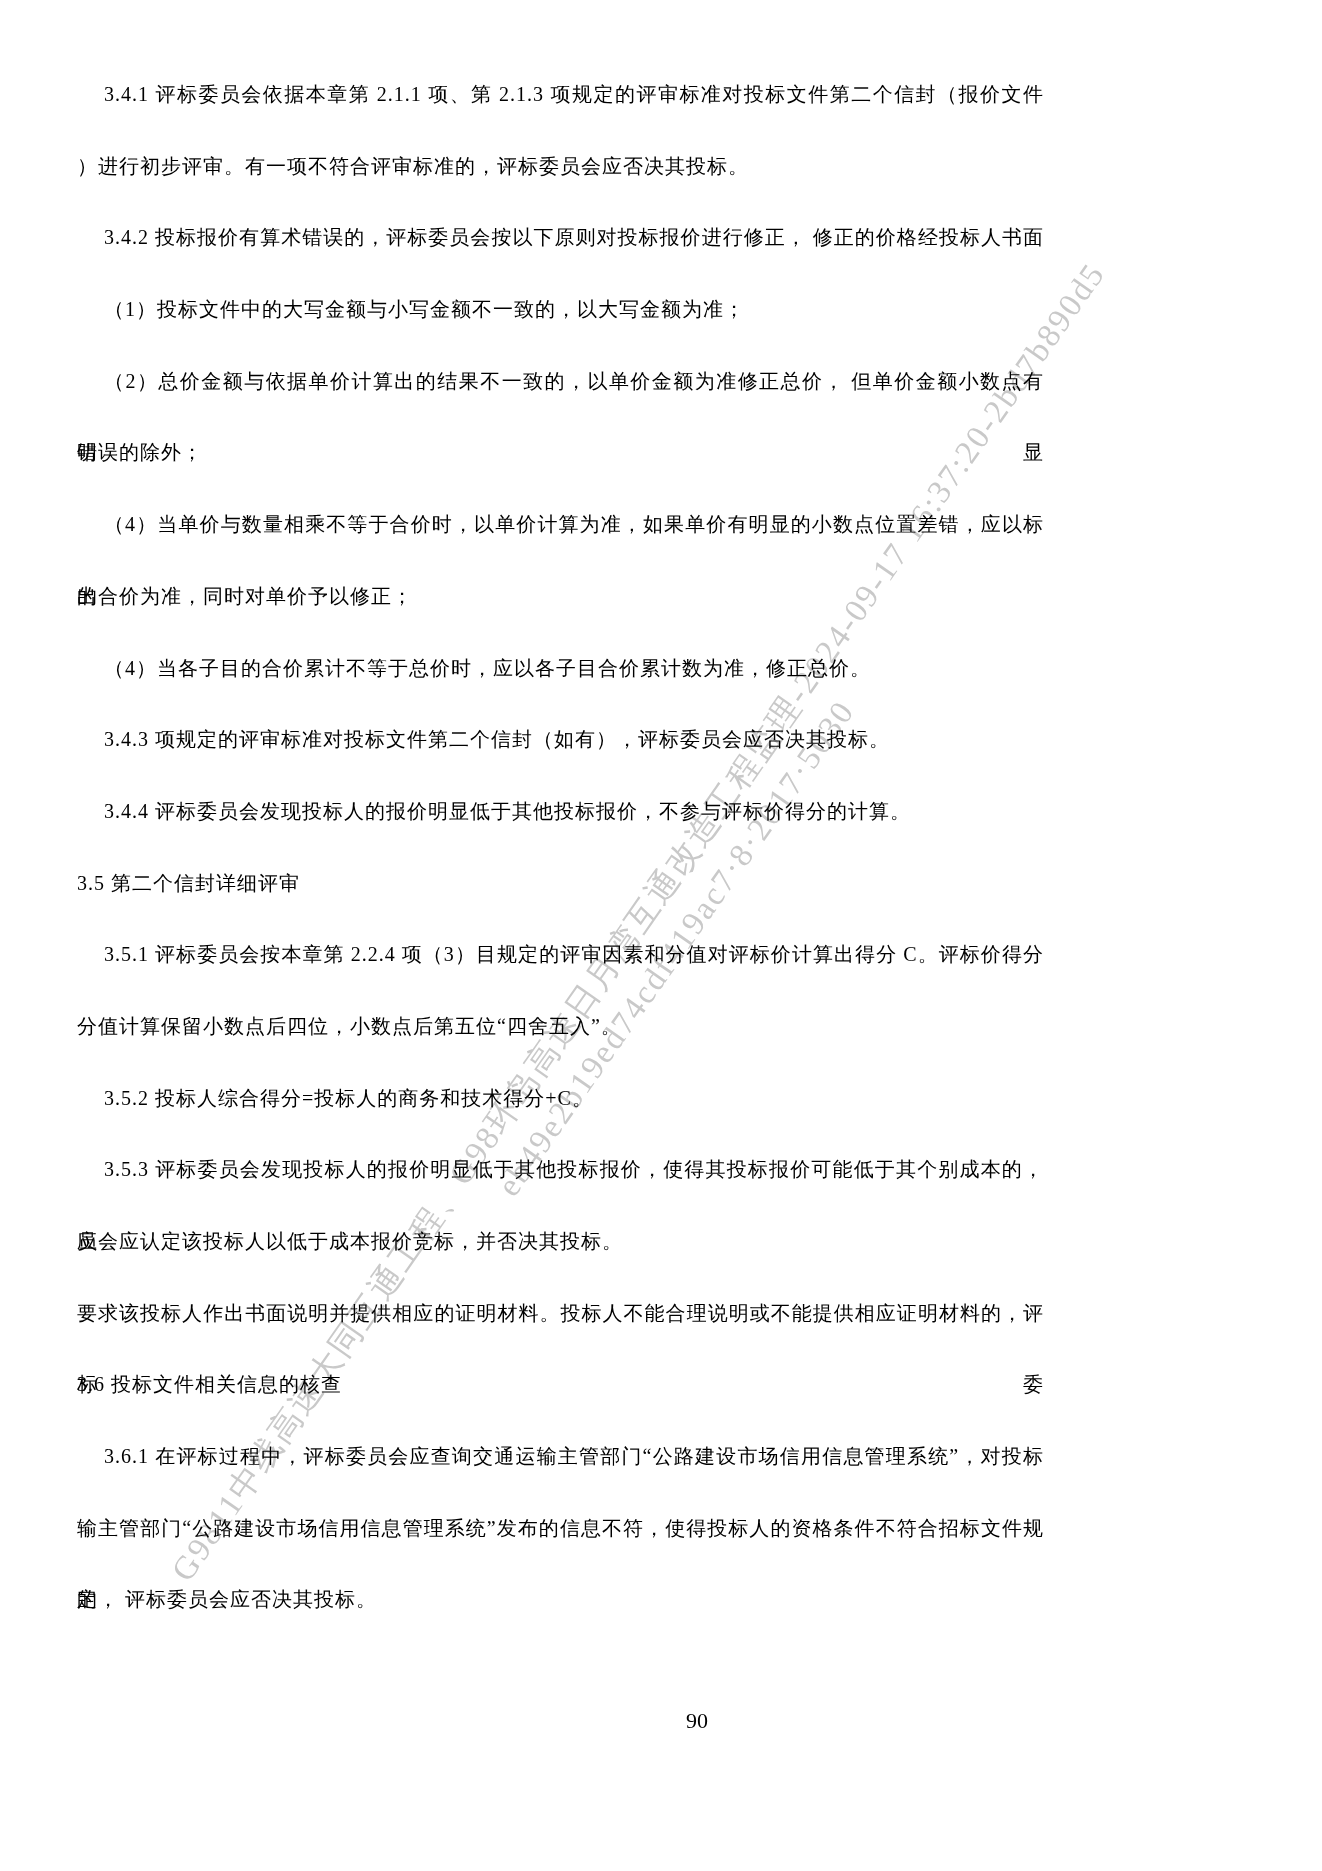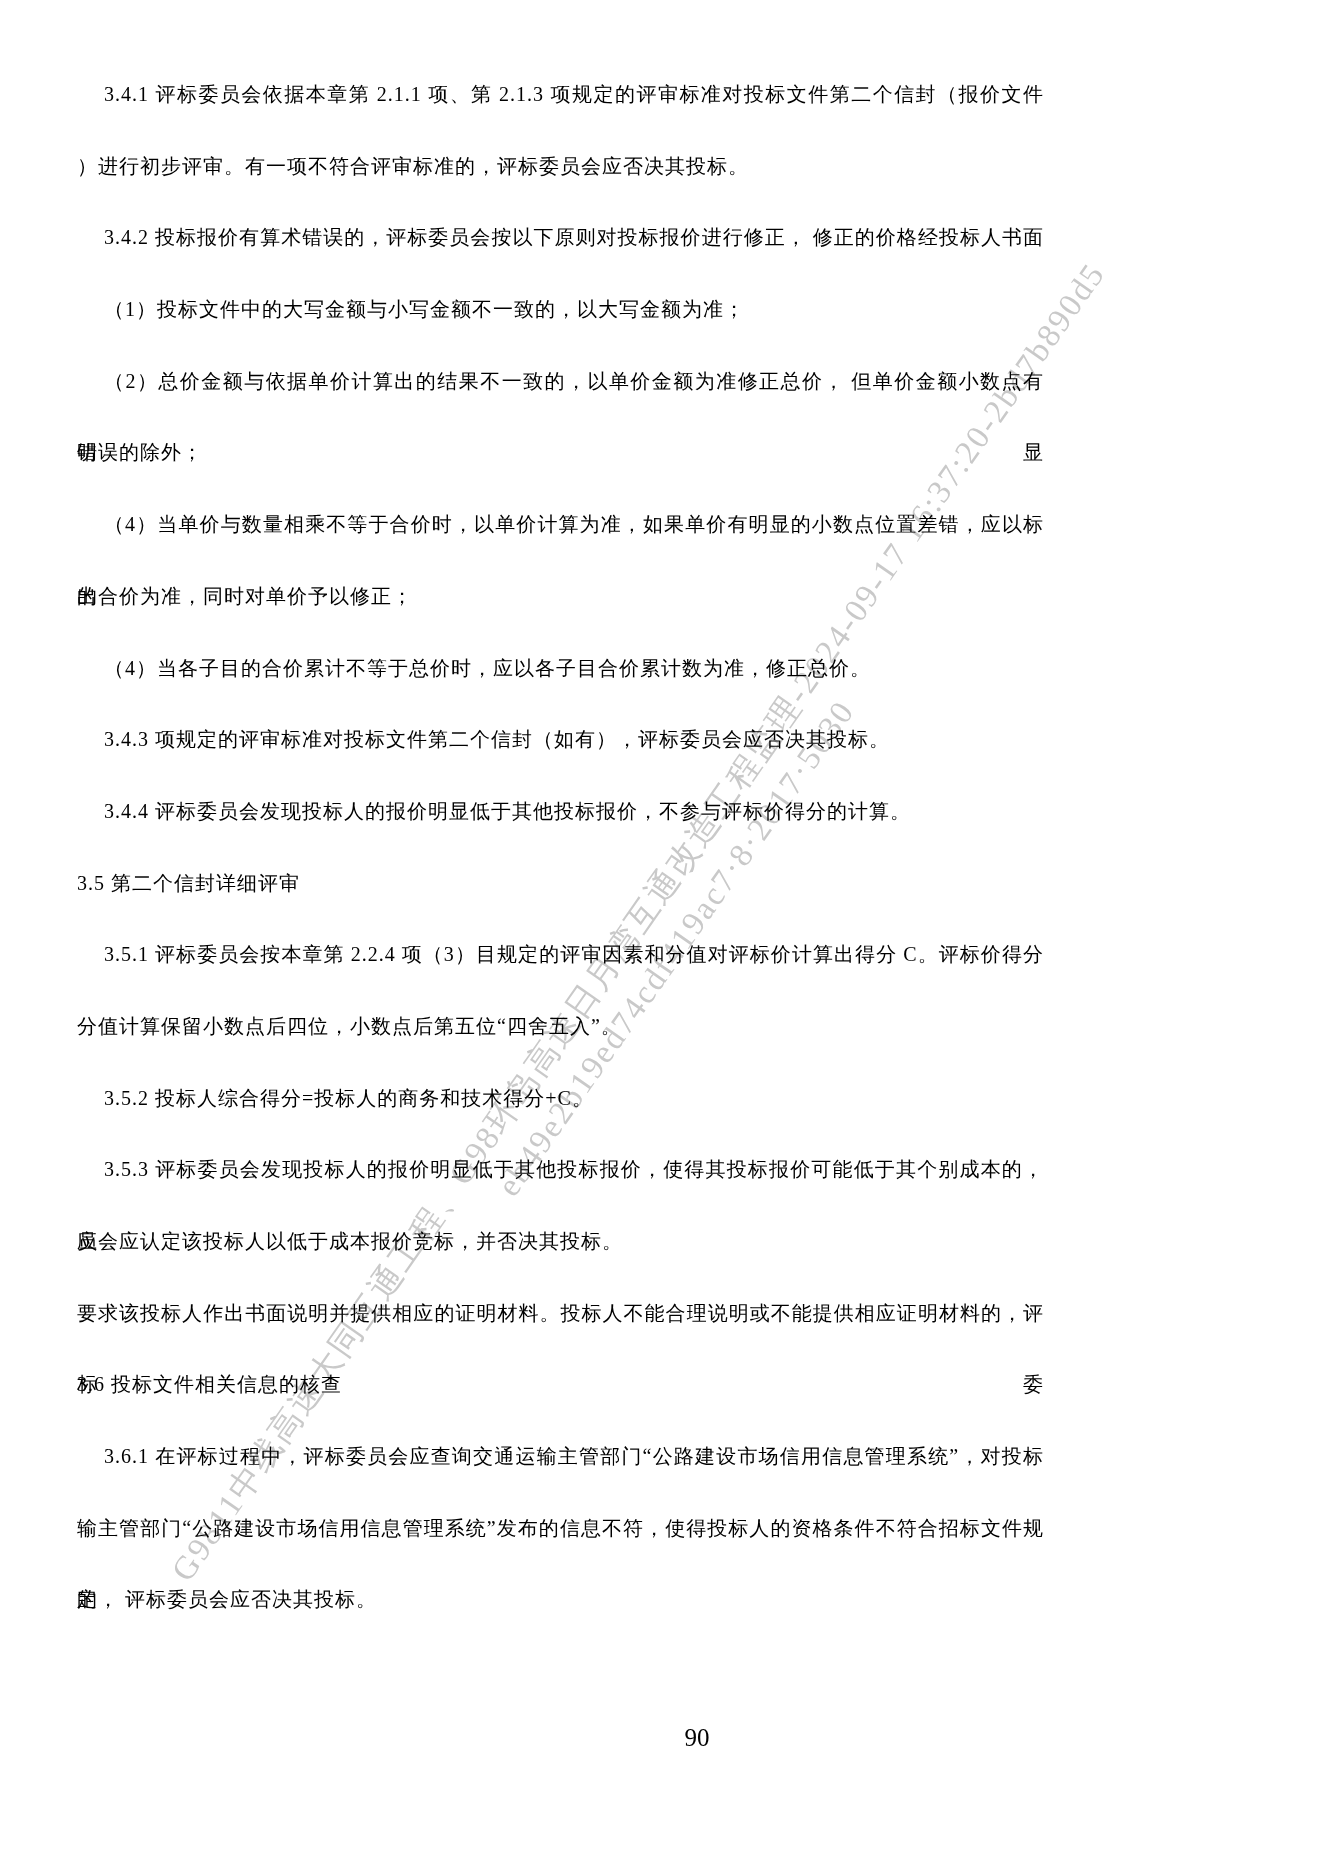--- a/index.html
+++ b/index.html
@@ -42,23 +42,22 @@
     text-align-last:justify;
   }
   .ind{
     text-indent:27px;
   }
   .pageno{
     position:absolute;
     top:1708px;
     left:697px;
     transform:translateX(-50%);
-    font-size:25px;
+    font-size:22px;
     z-index:1;
-    margin-top:16px;
   }
 </style>
 </head>
 <body>
 
 <div class="watermark" style="color: rgb(201, 201, 201);">
   <div>G9811中线高速大同互通工程、G98环岛高速日月湾互通改造工程监理-2024-09-17 16:37:20-2bd7b890d5</div>
   <div>eb49e2b19ed74cdf419ac7·8·2017·5030</div>
 </div>
 

